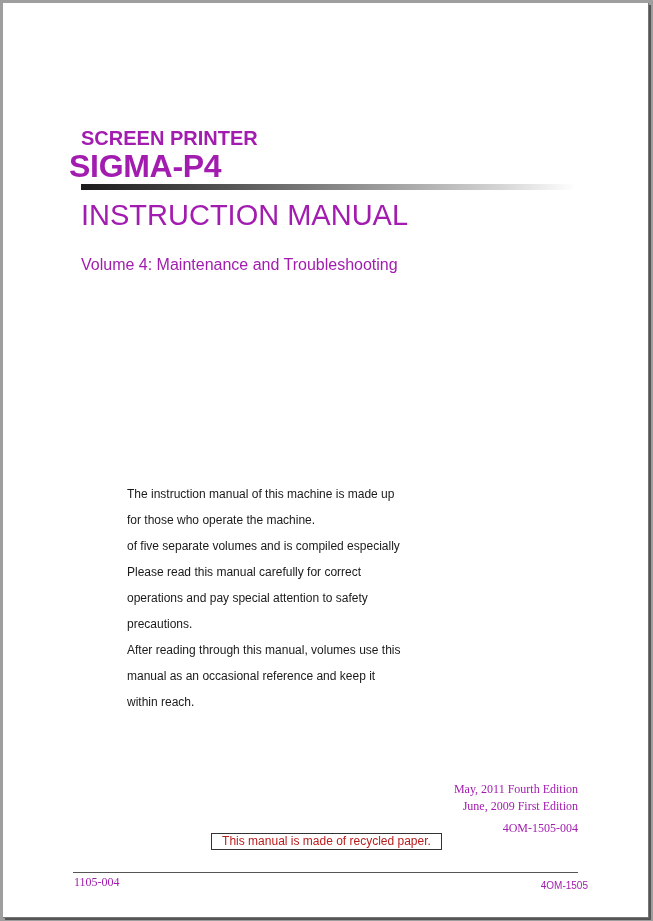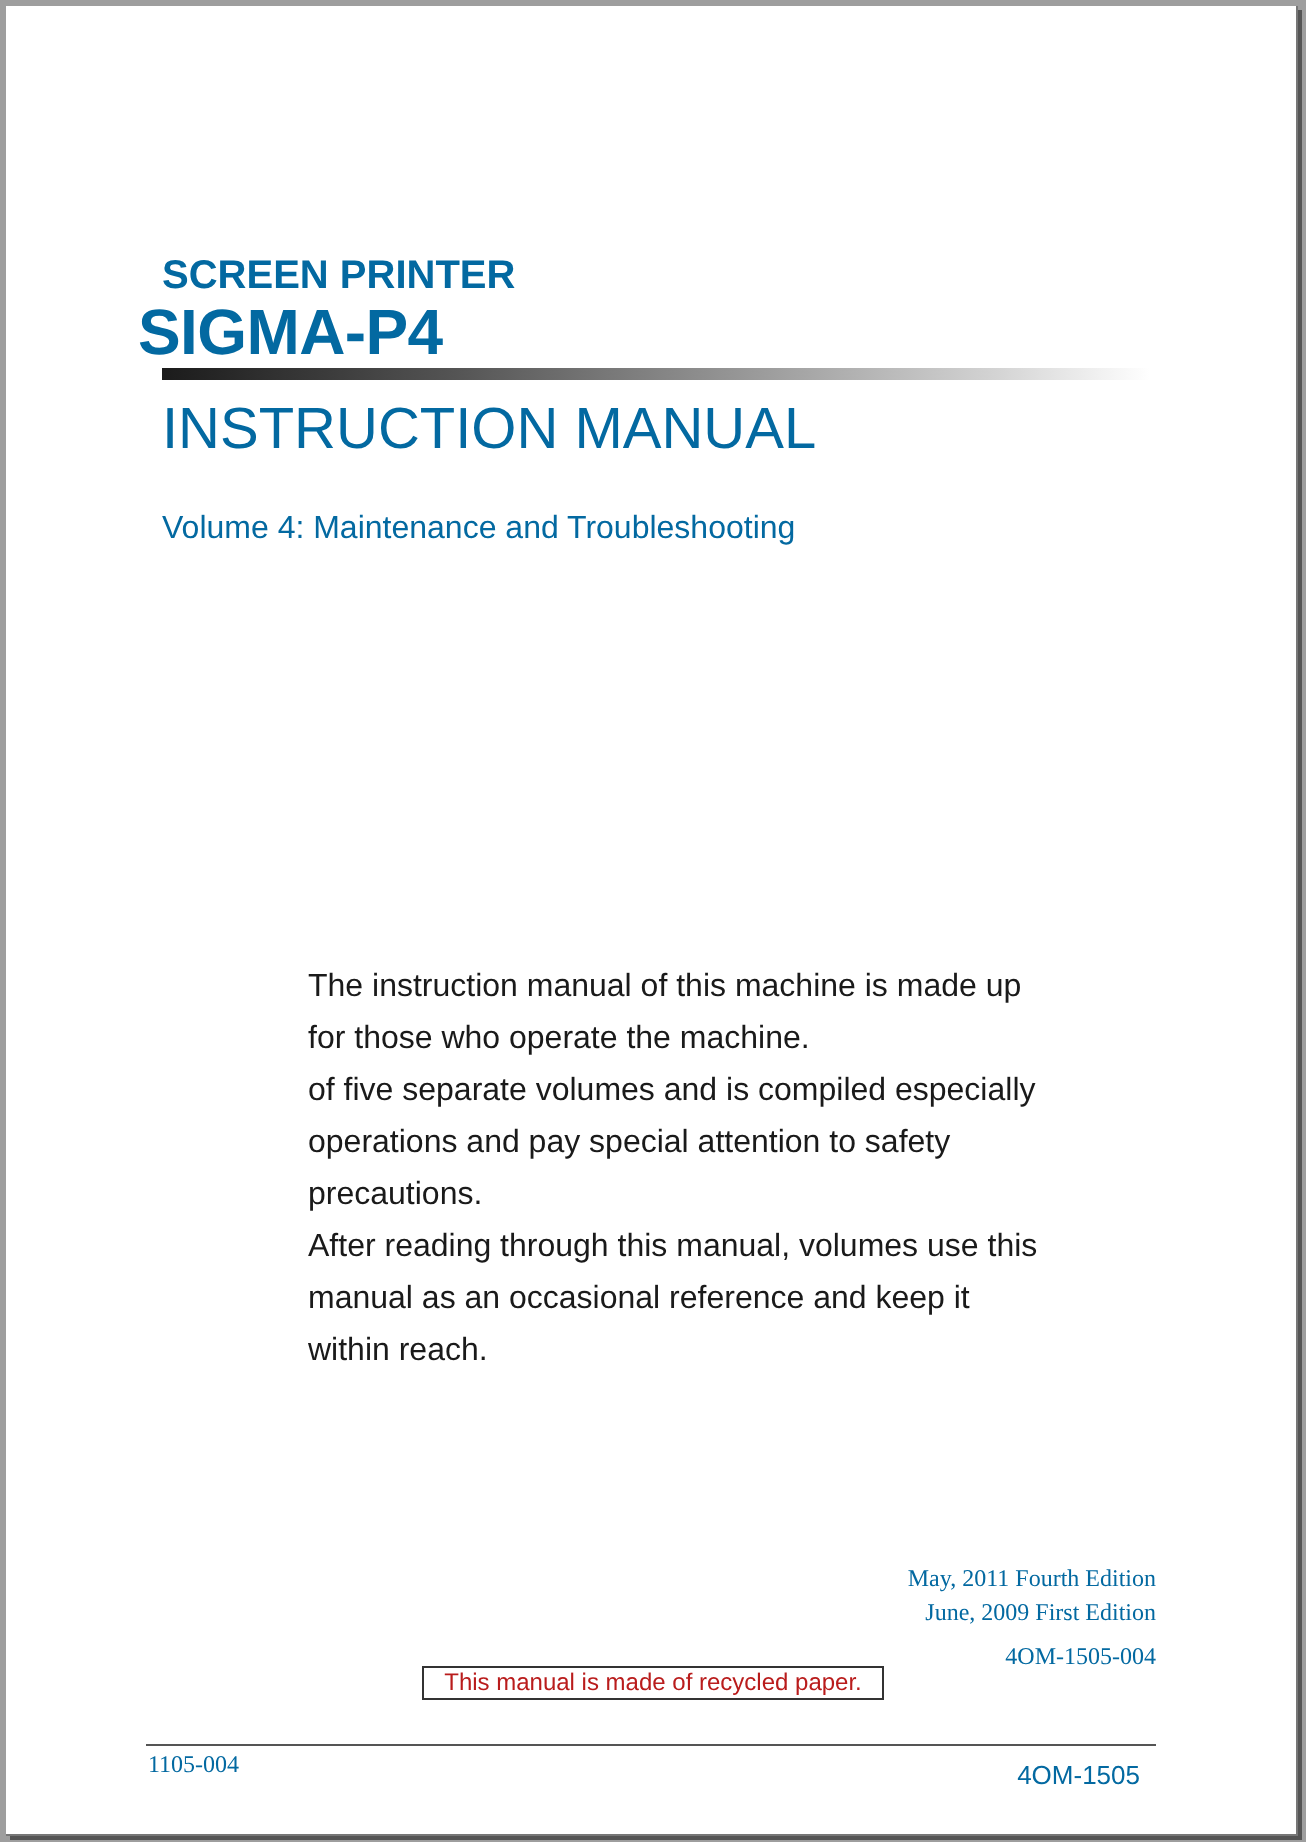--- a/index.html
+++ b/index.html
@@ -17,21 +17,21 @@
       position: absolute;
       left: 3px;
       top: 3px;
       width: 645px;
       height: 914px;
       background: #ffffff;
       box-shadow: 2px 2px 0 #555555;
       border-right: 1px solid #777;
       border-bottom: 1px solid #777;
     }
-    .abs { position: absolute; white-space: nowrap; color: #0369a1; }
+    .abs { position: absolute; white-space: nowrap; color: #a21caf; }
     .sans { font-family: "Liberation Sans", sans-serif; }
     .serif { font-family: "Liberation Serif", serif; }
 
     .series {
       left: 78px; top: 124px;
       font-size: 20px; font-weight: bold; letter-spacing: 0px;
     }
     .model {
       left: 66px; top: 145px;
       font-size: 32px; font-weight: bold; letter-spacing: -0.3px;
@@ -46,24 +46,23 @@
       left: 78px; top: 196px;
       font-size: 29px; font-weight: normal;
     }
     .volume-title {
       left: 78px; top: 253px;
       font-size: 16px;
     }
     .intro {
       position: absolute;
       left: 124px; top: 478px;
-      font-size: 16px;
+      font-size: 12px;
       line-height: 26px;
       color: #1a1a1a;
-      margin-left: 27px;
     }
     .intro div { white-space: nowrap; }
     .edition {
       right: 70px;
       font-size: 12px;
       text-align: right;
     }
     .ed1 { top: 779px; }
     .ed2 { top: 796px; }
     .docnum { top: 818px; text-align: center; }
@@ -81,39 +80,40 @@
       position: absolute;
       left: 70px; top: 869px;
       width: 505px; height: 1px;
       background: #555;
     }
     .footer-left {
       left: 71px; top: 872px;
       font-size: 12px;
     }
     .footer-right {
-      right: 78px; top: 877px;
-      font-size: 13px;
+      right: 60px; top: 877px;
+      font-size: 10px;
     }
   </style>
 </head>
 <body>
 
 <div class="page">
 
   <div class="abs sans series">SCREEN PRINTER</div>
   <div class="abs sans model">SIGMA-P4</div>
   <div class="gradient-bar"></div>
   <div class="abs sans manual-title">INSTRUCTION MANUAL</div>
   <div class="abs sans volume-title">Volume 4: Maintenance and Troubleshooting</div>
 
   <div class="intro sans">
     <div>The instruction manual of this machine is made up</div>
     <div>for those who operate the machine.</div>
     <div>of five separate volumes and is compiled especially</div>
+    <div>Please read this manual carefully for correct</div>
     <div>operations and pay special attention to safety</div>
     <div>precautions.</div>
     <div>After reading through this manual, volumes use this</div>
     <div>manual as an occasional reference and keep it</div>
     <div>within reach.</div>
   </div>
 
   <div class="abs serif edition ed1">May, 2011 Fourth Edition</div>
   <div class="abs serif edition ed2">June, 2009 First Edition</div>
   <div class="abs serif edition docnum">4OM-1505-004</div>

